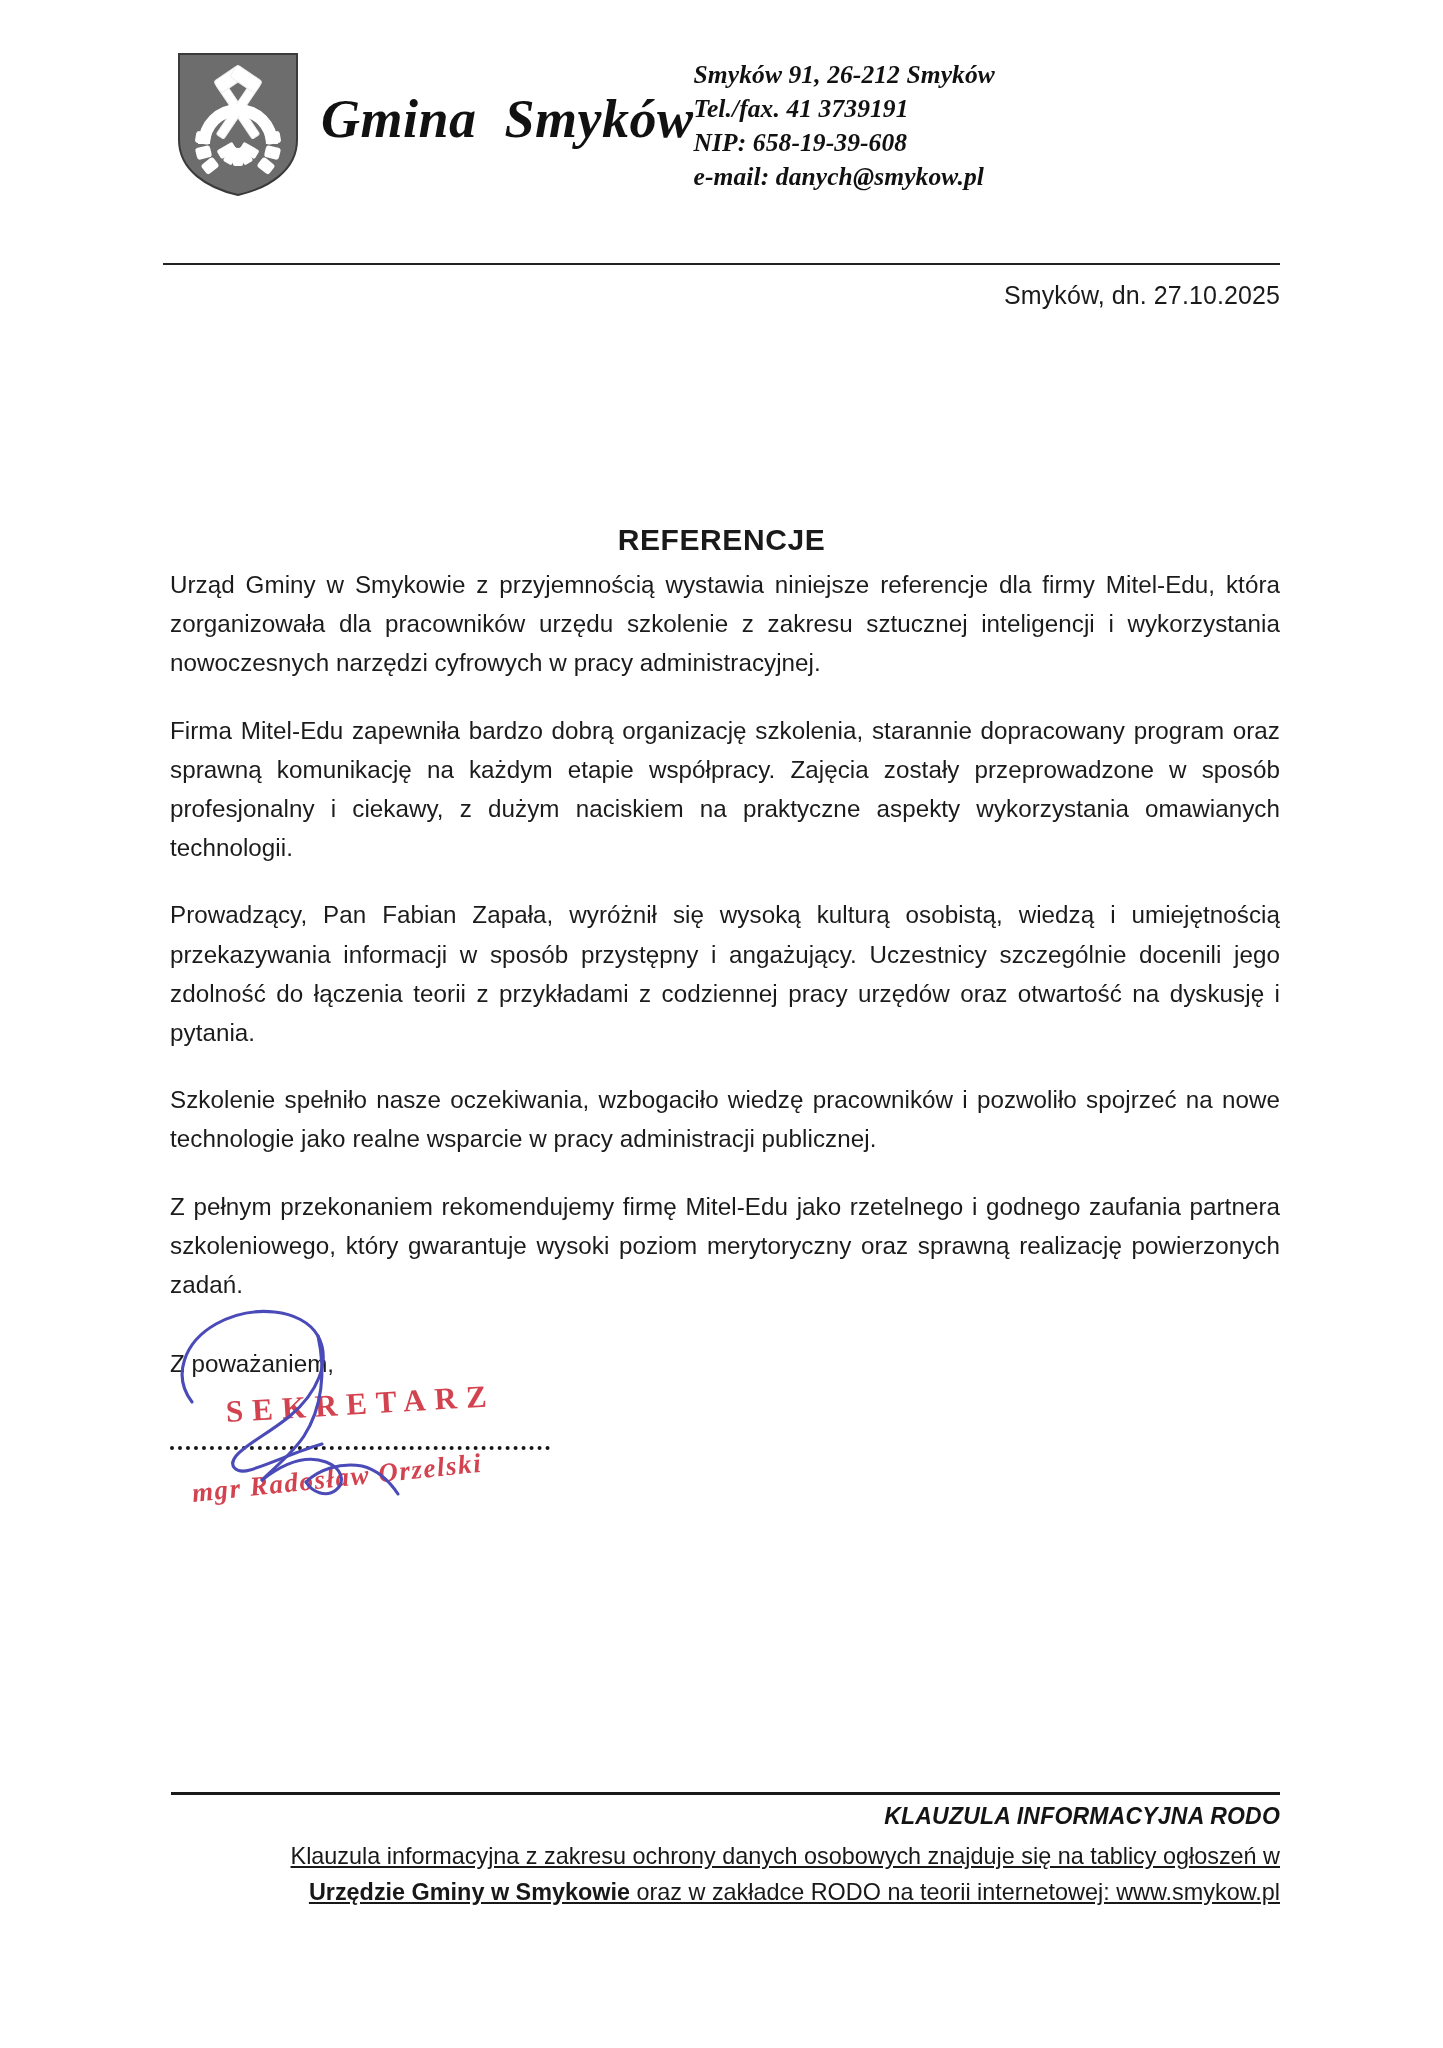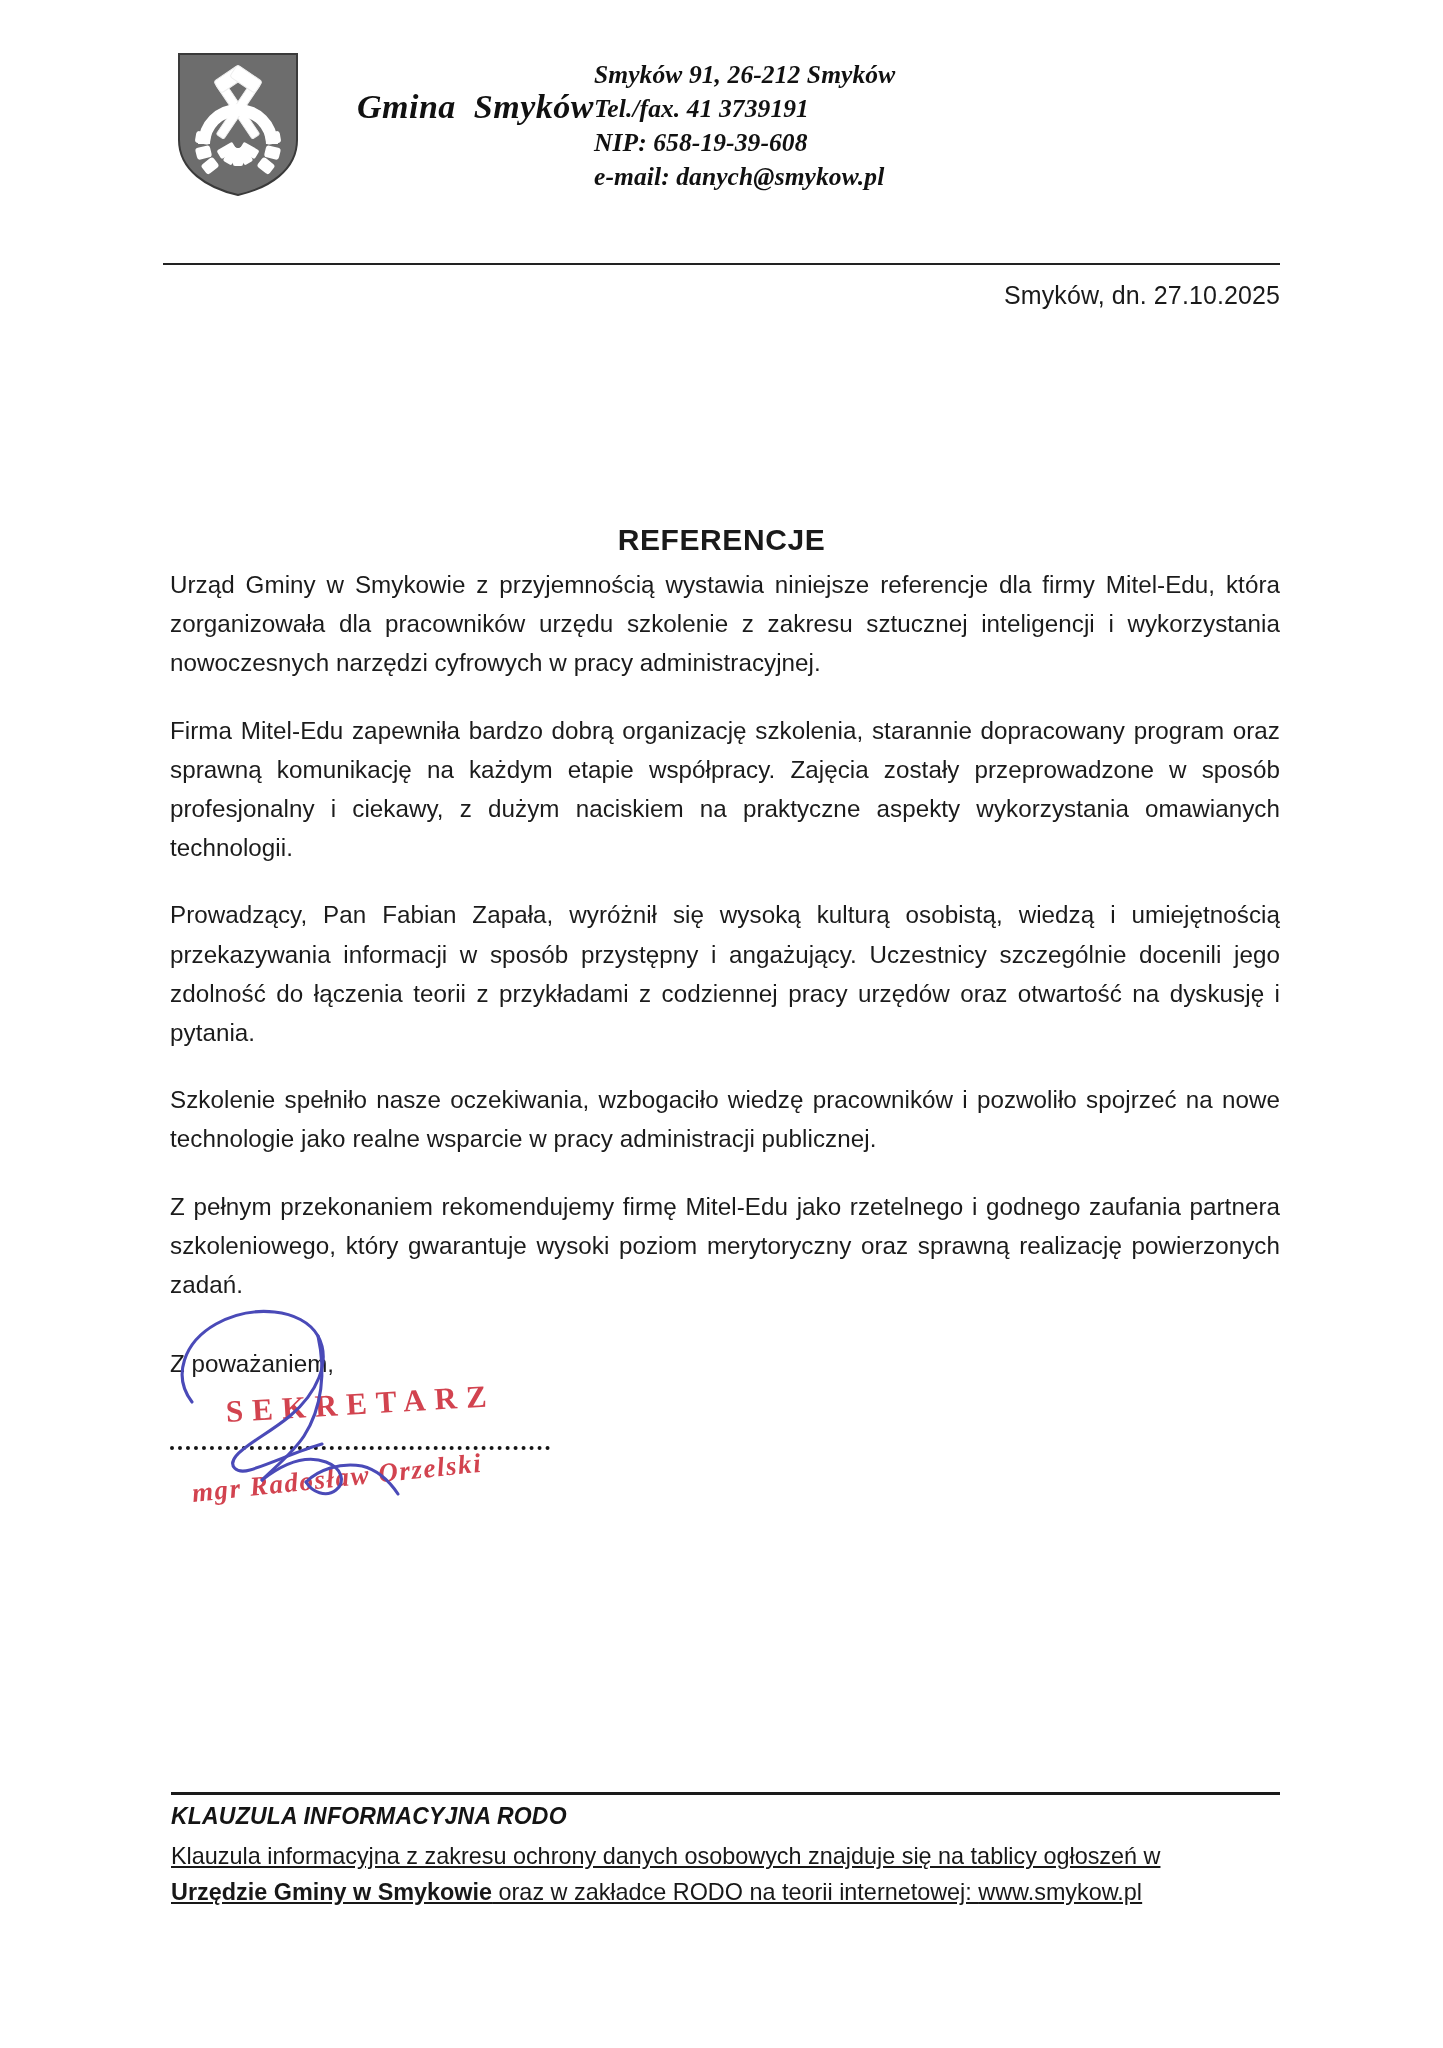--- a/index.html
+++ b/index.html
@@ -42,25 +42,24 @@
     height: 145px;
     display: block;
   }
   .org-name {
     flex: 0 0 auto;
     padding-top: 40px;
     padding-left: 8px;
     font-family: "Liberation Serif", serif;
     font-style: italic;
     font-weight: bold;
-    font-size: 34px;
+    font-size: 54px;
     letter-spacing: 0.5px;
     color: #111111;
     white-space: pre;
-    margin-left: 36px;
   }
   .contact-block {
     flex: 1 1 auto;
     text-align: left;
     padding-top: 10px;
     padding-right: 62px;
     font-family: "Liberation Serif", serif;
     font-style: italic;
     font-weight: bold;
     font-size: 25.5px;
@@ -198,21 +197,21 @@
     border-top: 4px dotted #161616;
     z-index: 3;
   }
 
   
   .footer {
     position: absolute;
     left: 171px;
     top: 1803px;
     width: 1109px;
-    text-align: left;
+    text-align: right;
   }
   .footer-heading {
     font-size: 23px;
     font-weight: bold;
     font-style: italic;
     color: #141414;
     letter-spacing: 0.2px;
     margin-bottom: 9px;
   }
   .footer-text {

